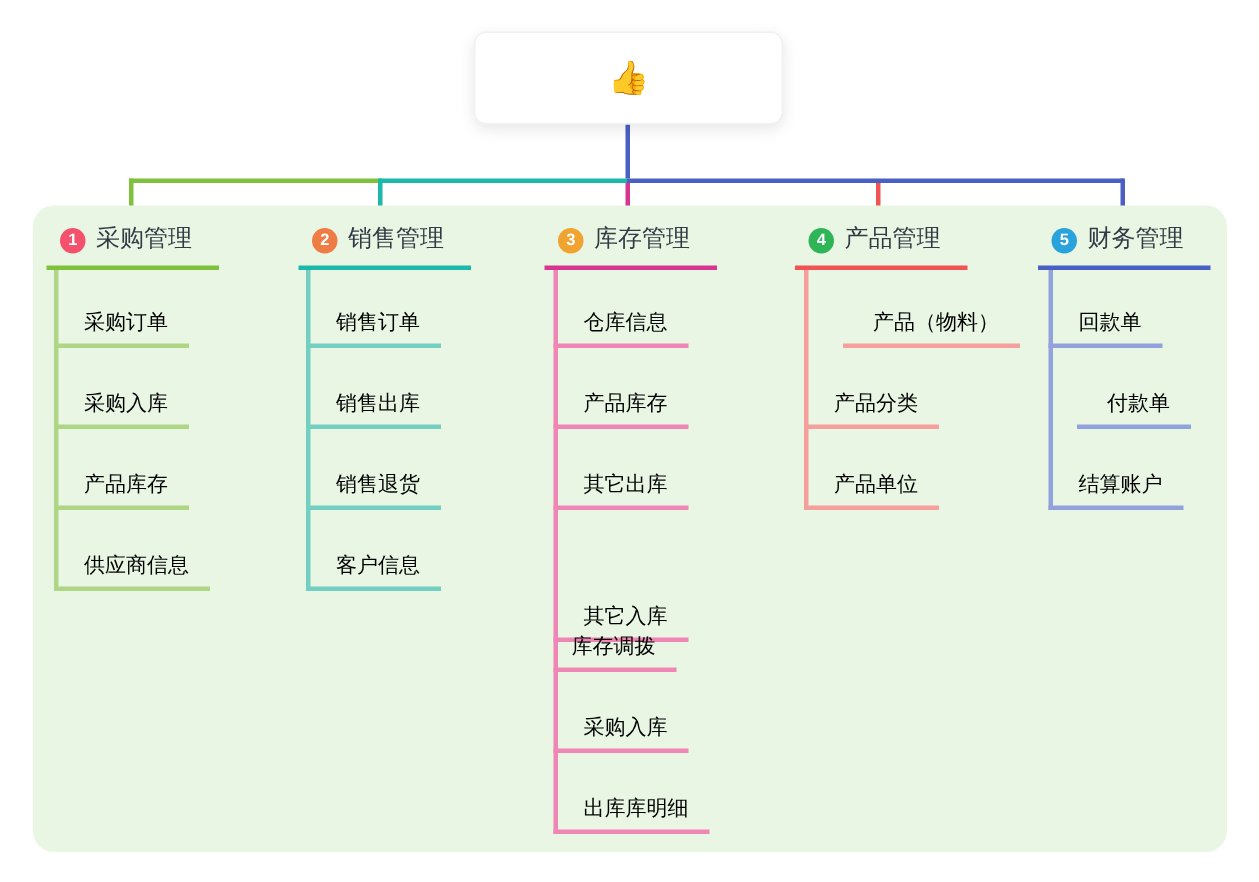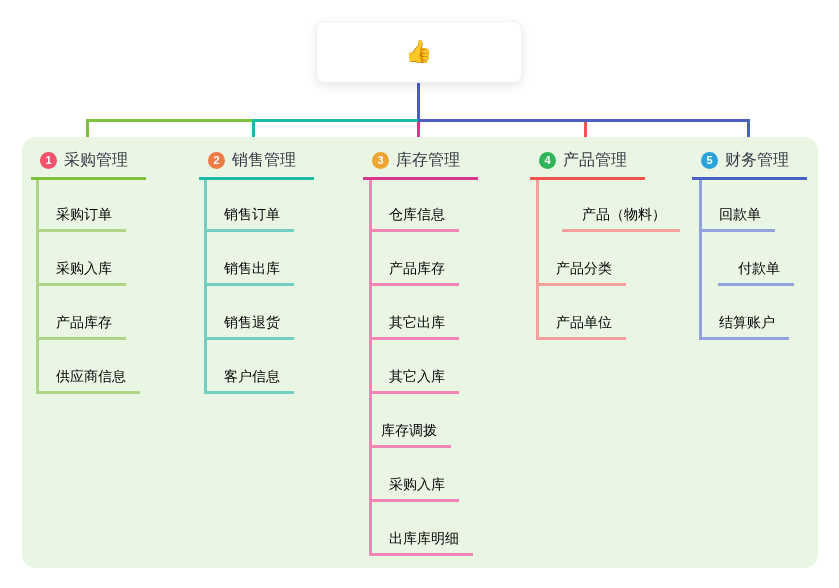--- a/index.html
+++ b/index.html
@@ -97,21 +97,21 @@
       <div class="mind-item" style="left: 36px; top: 367px;"><span class="lbl" style="border-bottom-color: rgb(174, 214, 134);">供应商信息</span></div>
       <div class="vline" style="left: 204px; top: 180px; height: 214px; background: rgb(116, 207, 195);"></div>
       <div class="mind-item" style="left: 204px; top: 205px;"><span class="lbl" style="border-bottom-color: rgb(116, 207, 195);">销售订单</span></div>
       <div class="mind-item" style="left: 204px; top: 259px;"><span class="lbl" style="border-bottom-color: rgb(116, 207, 195);">销售出库</span></div>
       <div class="mind-item" style="left: 204px; top: 313px;"><span class="lbl" style="border-bottom-color: rgb(116, 207, 195);">销售退货</span></div>
       <div class="mind-item" style="left: 204px; top: 367px;"><span class="lbl" style="border-bottom-color: rgb(116, 207, 195);">客户信息</span></div>
       <div class="vline" style="left: 369px; top: 180px; height: 376px; background: rgb(239, 134, 182);"></div>
       <div class="mind-item" style="left: 369px; top: 205px;"><span class="lbl" style="border-bottom-color: rgb(239, 134, 182);">仓库信息</span></div>
       <div class="mind-item" style="left: 369px; top: 259px;"><span class="lbl" style="border-bottom-color: rgb(239, 134, 182);">产品库存</span></div>
       <div class="mind-item" style="left: 369px; top: 313px;"><span class="lbl" style="border-bottom-color: rgb(239, 134, 182);">其它出库</span></div>
-      <div class="mind-item" style="left: 369px; top: 367px;"><span class="lbl" style="border-bottom-color: rgb(239, 134, 182);">其它入库</span></div>
+      <div class="mind-item" style="left: 369px; top: 367px;"><span class="lbl" style="border-bottom-color: rgb(239, 134, 182); margin-top: 34px;">其它入库</span></div>
       <div class="mind-item" style="left: 369px; top: 421px;"><span class="lbl" style="border-bottom-color: rgb(239, 134, 182); padding-left: 12px;">库存调拨</span></div>
       <div class="mind-item" style="left: 369px; top: 475px;"><span class="lbl" style="border-bottom-color: rgb(239, 134, 182);">采购入库</span></div>
       <div class="mind-item" style="left: 369px; top: 529px;"><span class="lbl" style="border-bottom-color: rgb(239, 134, 182);">出库库明细</span></div>
       <div class="vline" style="left: 536px; top: 180px; height: 160px; background: rgb(245, 160, 156);"></div>
       <div class="mind-item" style="left: 536px; top: 205px;"><span class="lbl" style="border-bottom-color: rgb(245, 160, 156); margin-left: 26px;">产品（物料）</span></div>
       <div class="mind-item" style="left: 536px; top: 259px;"><span class="lbl" style="border-bottom-color: rgb(245, 160, 156);">产品分类</span></div>
       <div class="mind-item" style="left: 536px; top: 313px;"><span class="lbl" style="border-bottom-color: rgb(245, 160, 156);">产品单位</span></div>
       <div class="vline" style="left: 699px; top: 180px; height: 160px; background: rgb(146, 162, 221);"></div>
       <div class="mind-item" style="left: 699px; top: 205px;"><span class="lbl" style="border-bottom-color: rgb(146, 162, 221);">回款单</span></div>
       <div class="mind-item" style="left: 678px; top: 259px; padding-left: 40px;"><span class="lbl" style="border-bottom-color: rgb(146, 162, 221);">付款单</span></div>

